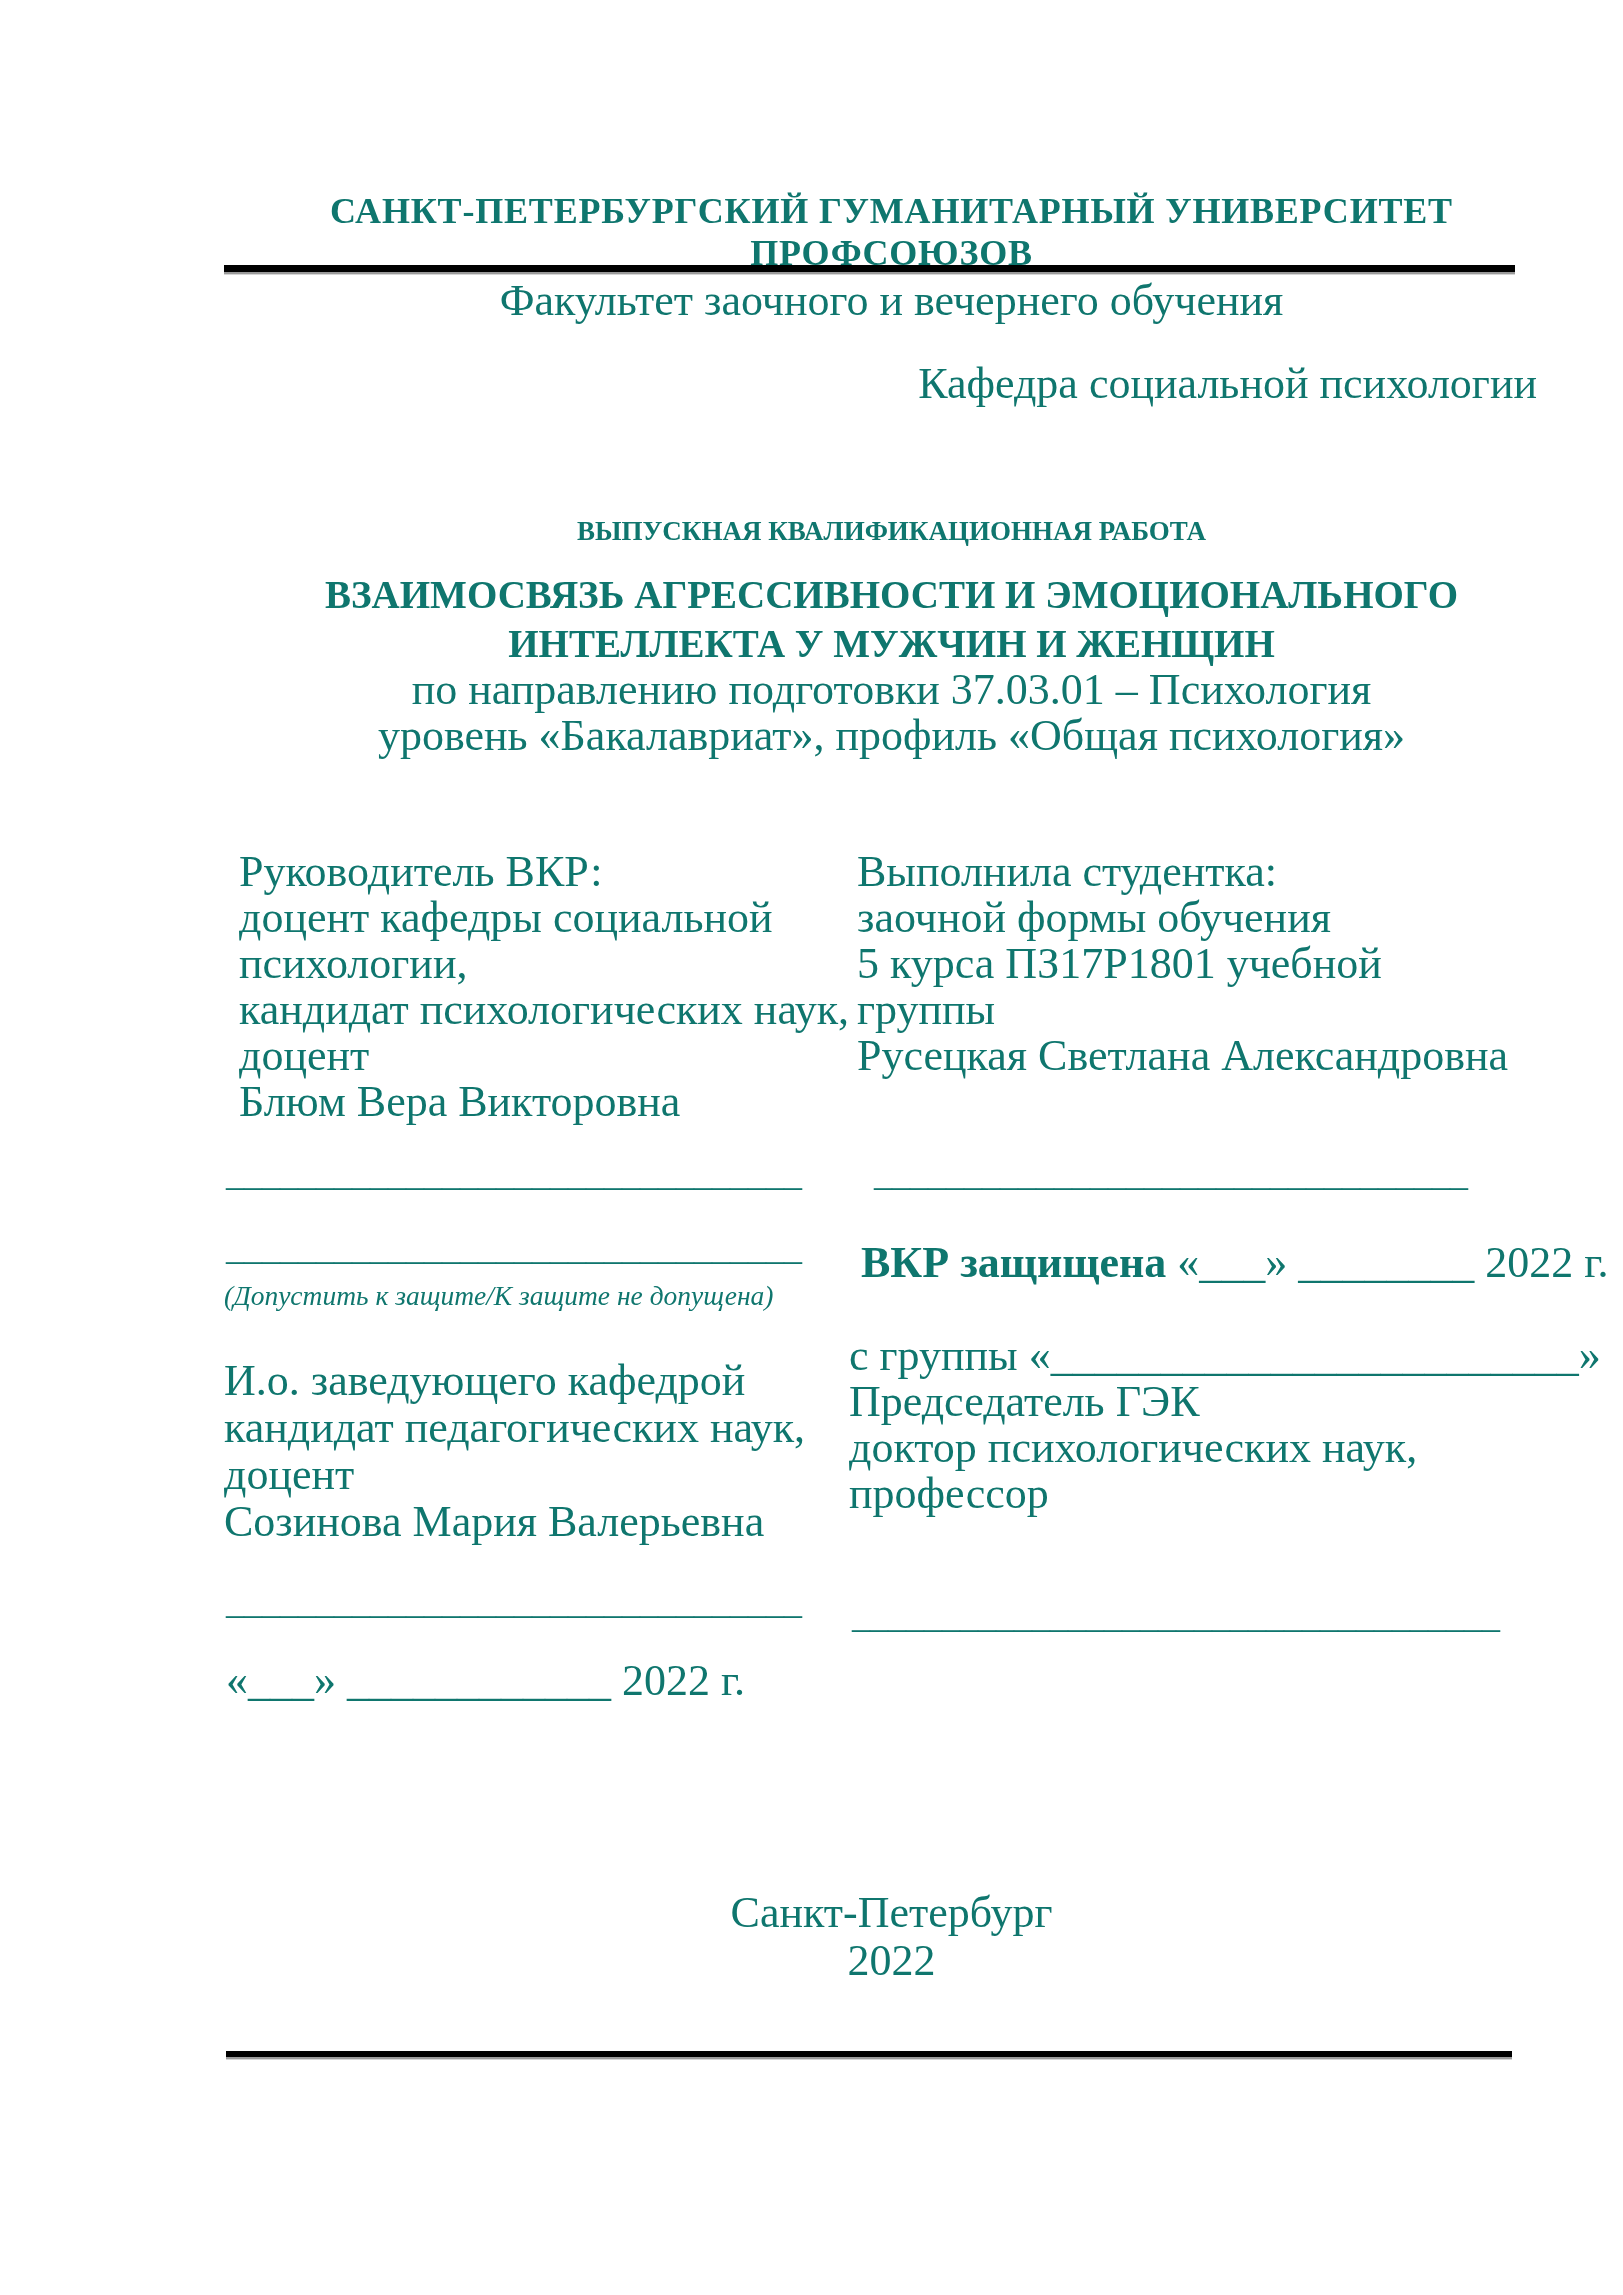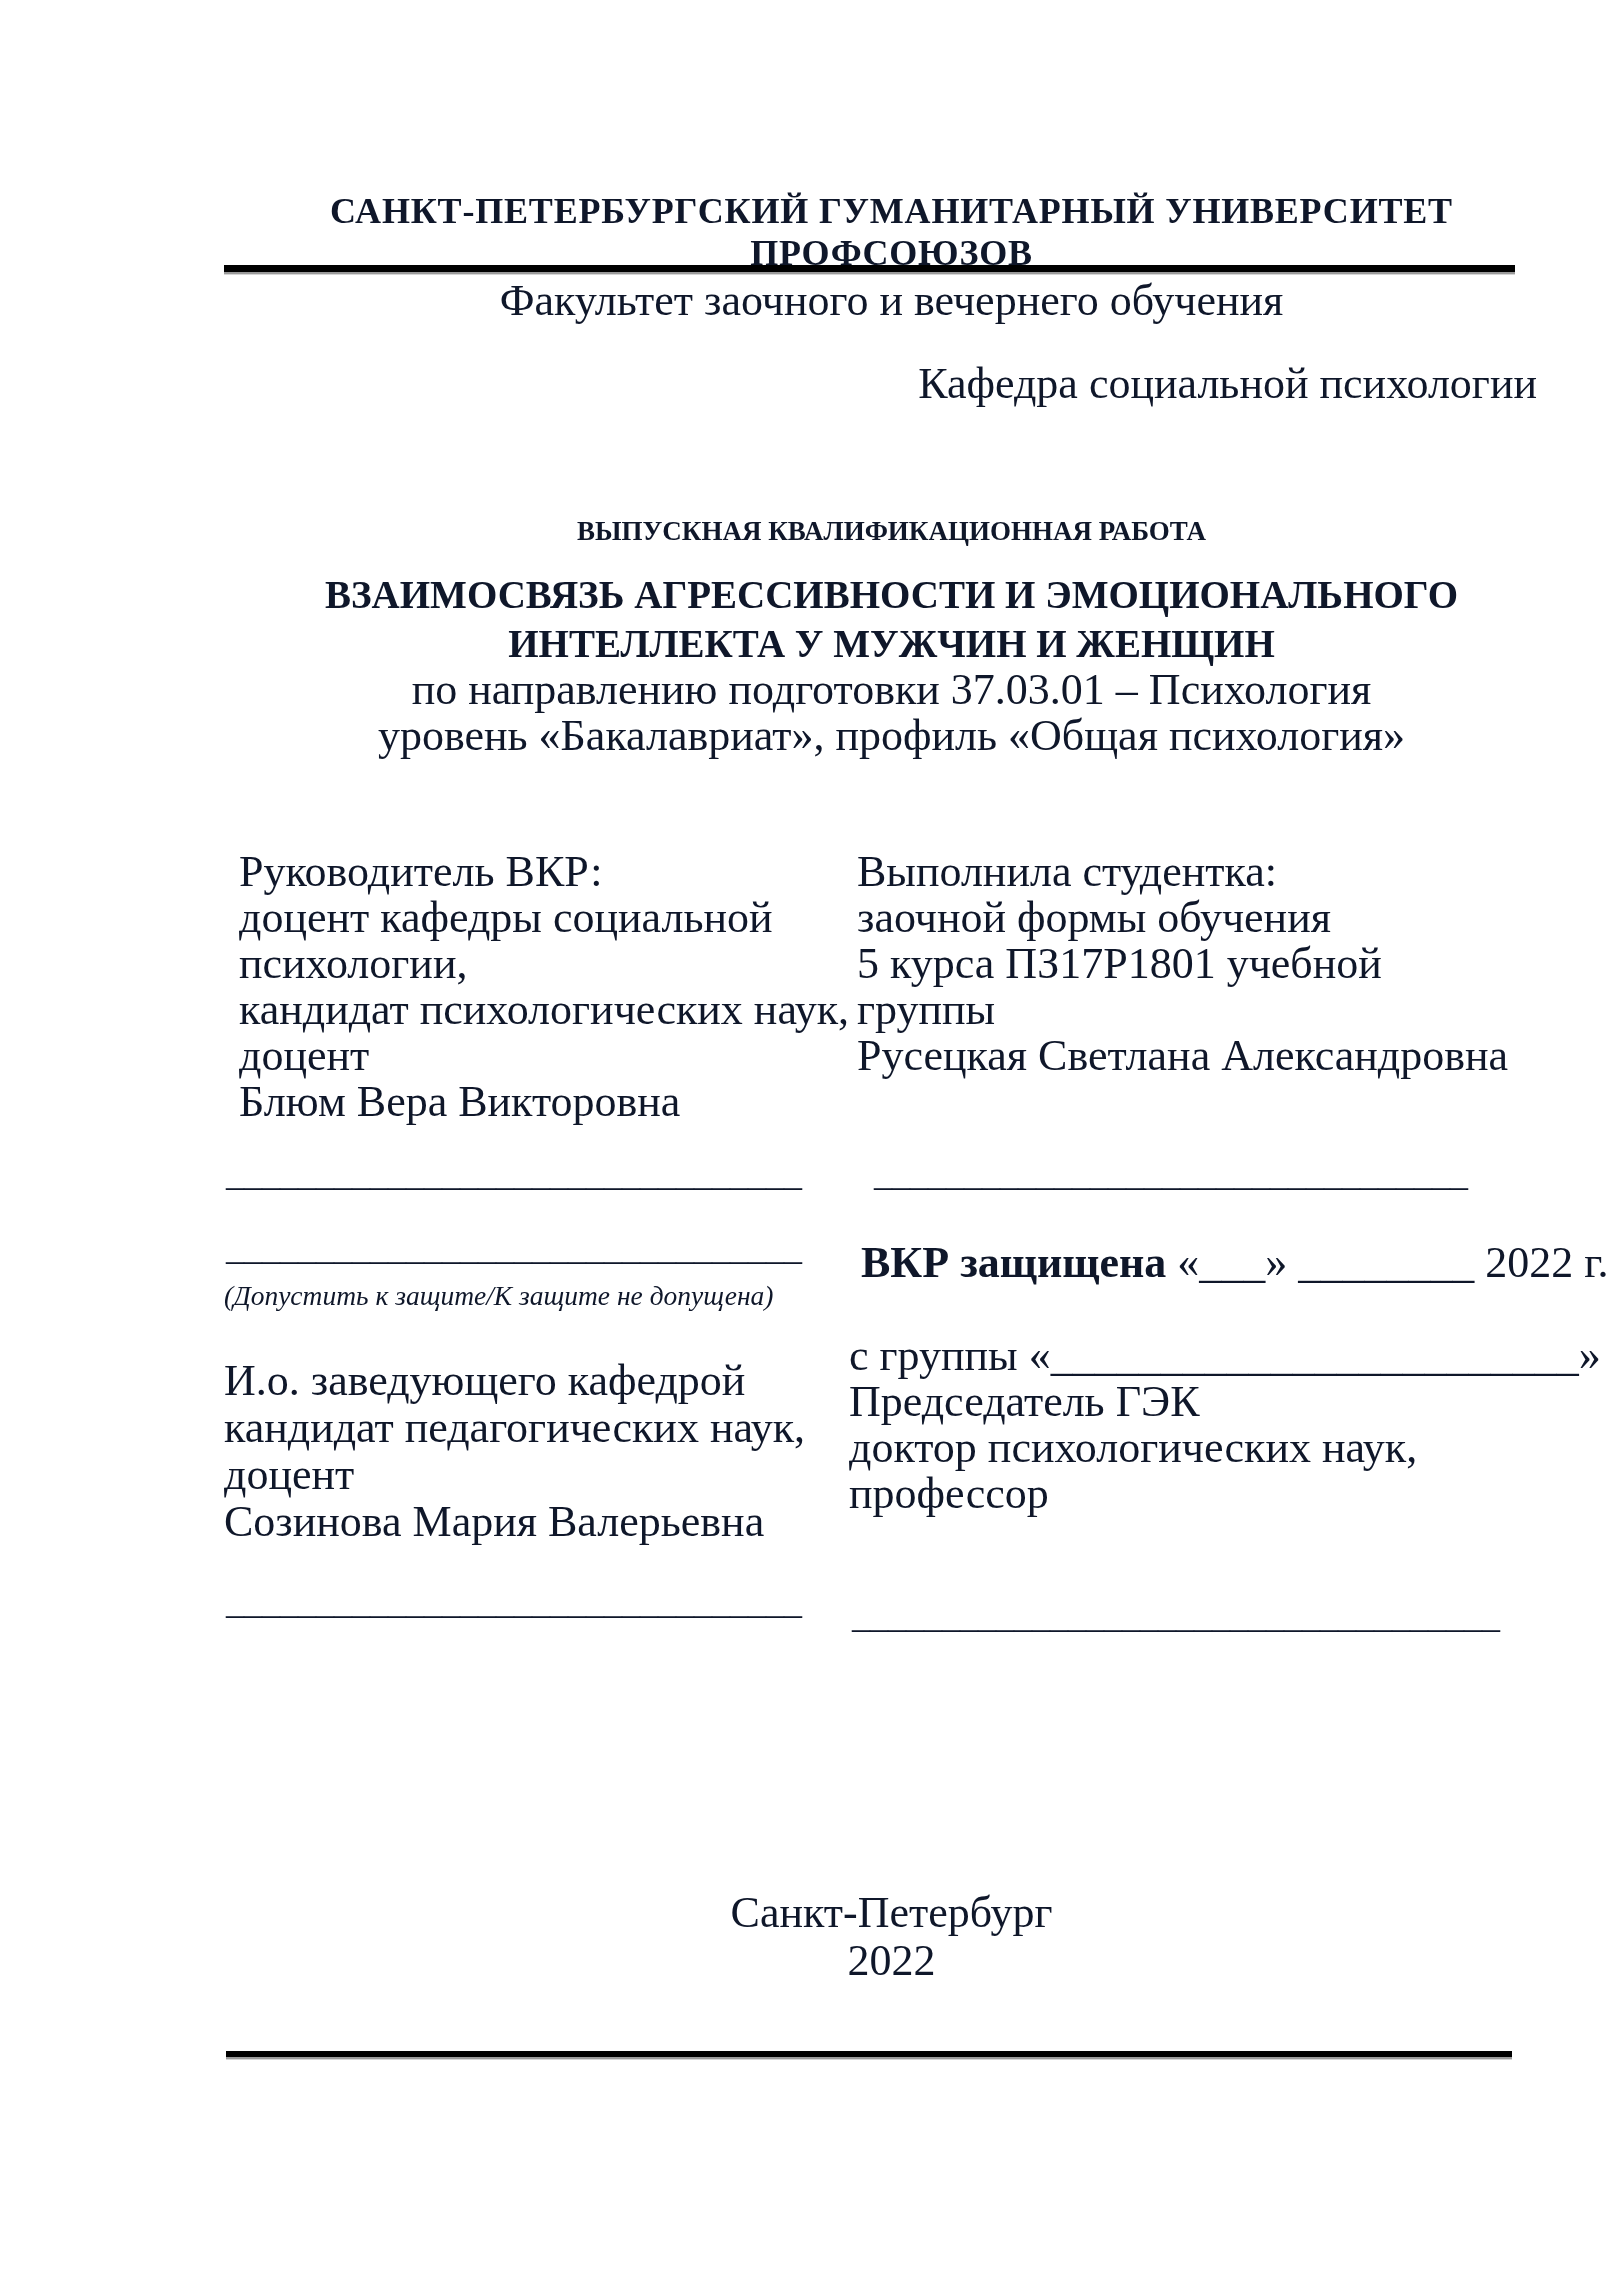--- a/index.html
+++ b/index.html
@@ -6,21 +6,21 @@
     margin: 0;
     padding: 0;
     background: #ffffff;
   }
   .page {
     position: relative;
     width: 1623px;
     height: 2295px;
     background: #ffffff;
     font-family: "Liberation Serif", "DejaVu Serif", serif;
-    color: #0f172a;
+    color: #0f766e;
     overflow: hidden;
   }
   .abs { position: absolute; }
   .centered {
     left: 224px;
     width: 1335px;
     text-align: center;
   }
   .body-text {
     font-size: 44px;
@@ -185,20 +185,21 @@
       <span>с группы «</span><span>________________________</span><span>»</span>
     </div>
     <div>Председатель ГЭК</div>
     <div>доктор психологических наук,</div>
     <div>профессор</div>
   </div>
 
   <div class="abs blank-line sig3-left">________________________________</div>
   <div class="abs blank-line sig3-right">____________________________________</div>
 
+  <div class="abs body-text date-line">«___» ____________ 2022 г.</div>
 
   <div class="abs centered body-text footer-city">Санкт-Петербург</div>
   <div class="abs centered body-text footer-year">2022</div>
 
   <div class="abs rule bottom-rule"></div>
 
 </div>
 
 
 </body></html>

